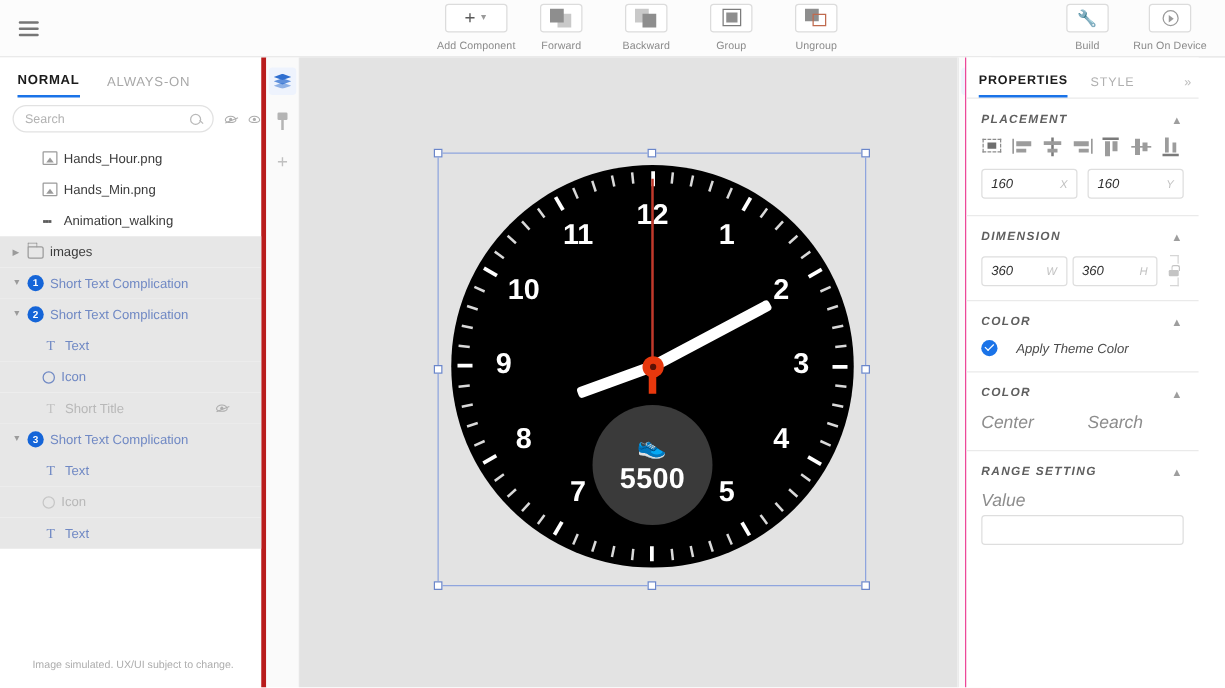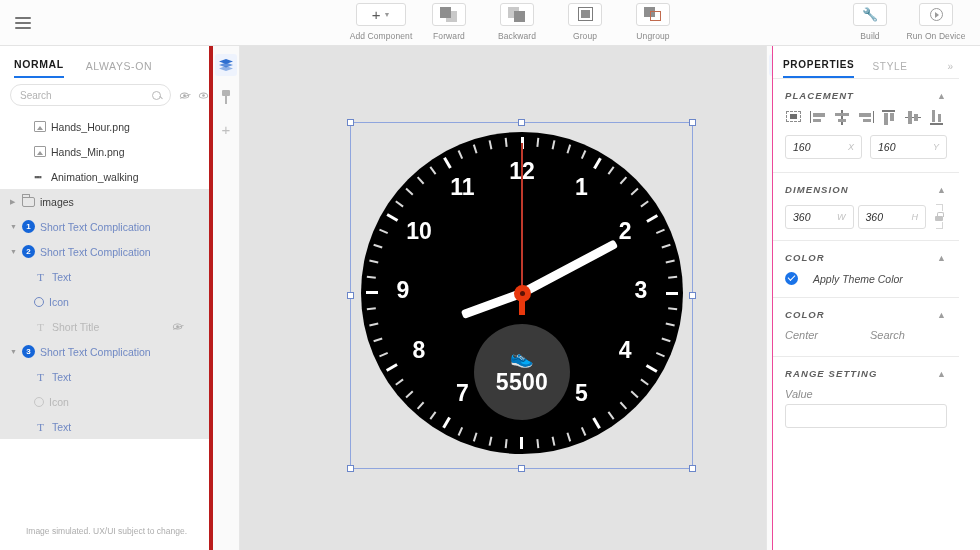--- a/index.html
+++ b/index.html
@@ -250,21 +250,21 @@
   .lock-ico::before { content:''; position:absolute; left:1.5px; top:0; width:5px;height:4px;border:1.2px solid #c4c4c4;border-bottom:none;border-radius:2px 2px 0 0; }
   .lock-ico::after { content:''; position:absolute; left:0; top:3.5px; width:8px;height:5.5px;background:#c4c4c4;border-radius:1px; }
   .color-row { display: flex; gap: 7px; align-items: center; padding-bottom: 9px; }
   .swatch { width: 25px; height: 25px; background: #000; border: 1px solid #d9d9d9; cursor: pointer; }
   .hexfield { flex: 1; height: 25px; border: 1px solid #dedede; border-radius: 3px; display:flex; align-items:center; padding: 0 8px; font-size: 10.5px; color: #2e2e2e; }
   .pctfield { width: 45px; height: 25px; border: 1px solid #dedede; border-radius: 3px; display:flex; align-items:center; padding: 0 8px; font-size: 10.5px; color: #2e2e2e; }
   .check-row { display: flex; align-items: flex-end; gap: 15px; padding-bottom: 4px; cursor: pointer; }
   .chk { width: 13px; height: 13px; border-radius: 50%; background: #1a73e8; position: relative; }
   .chk::after { content:''; position:absolute; left: 3.2px; top: 3.3px; width: 6px; height: 3px; border-left: 1.6px solid #fff; border-bottom: 1.6px solid #fff; transform: rotate(-45deg); }
   .check-row .t { font-size: 10.5px; color: #4a4a4a; }
-  .sublbl { font-size: 11px; color: #8d8d8d; padding-bottom: 4px; }
+  .sublbl { font-size: 14px; color: #8d8d8d; padding-bottom: 4px; }
   .two-col { display: flex; gap: 8px; }
   .two-col > div { flex: 1; }
 </style>
 </head>
 <body>
 
 <div class="app">
 
   <div class="topbar">
     <div class="hamburger">

